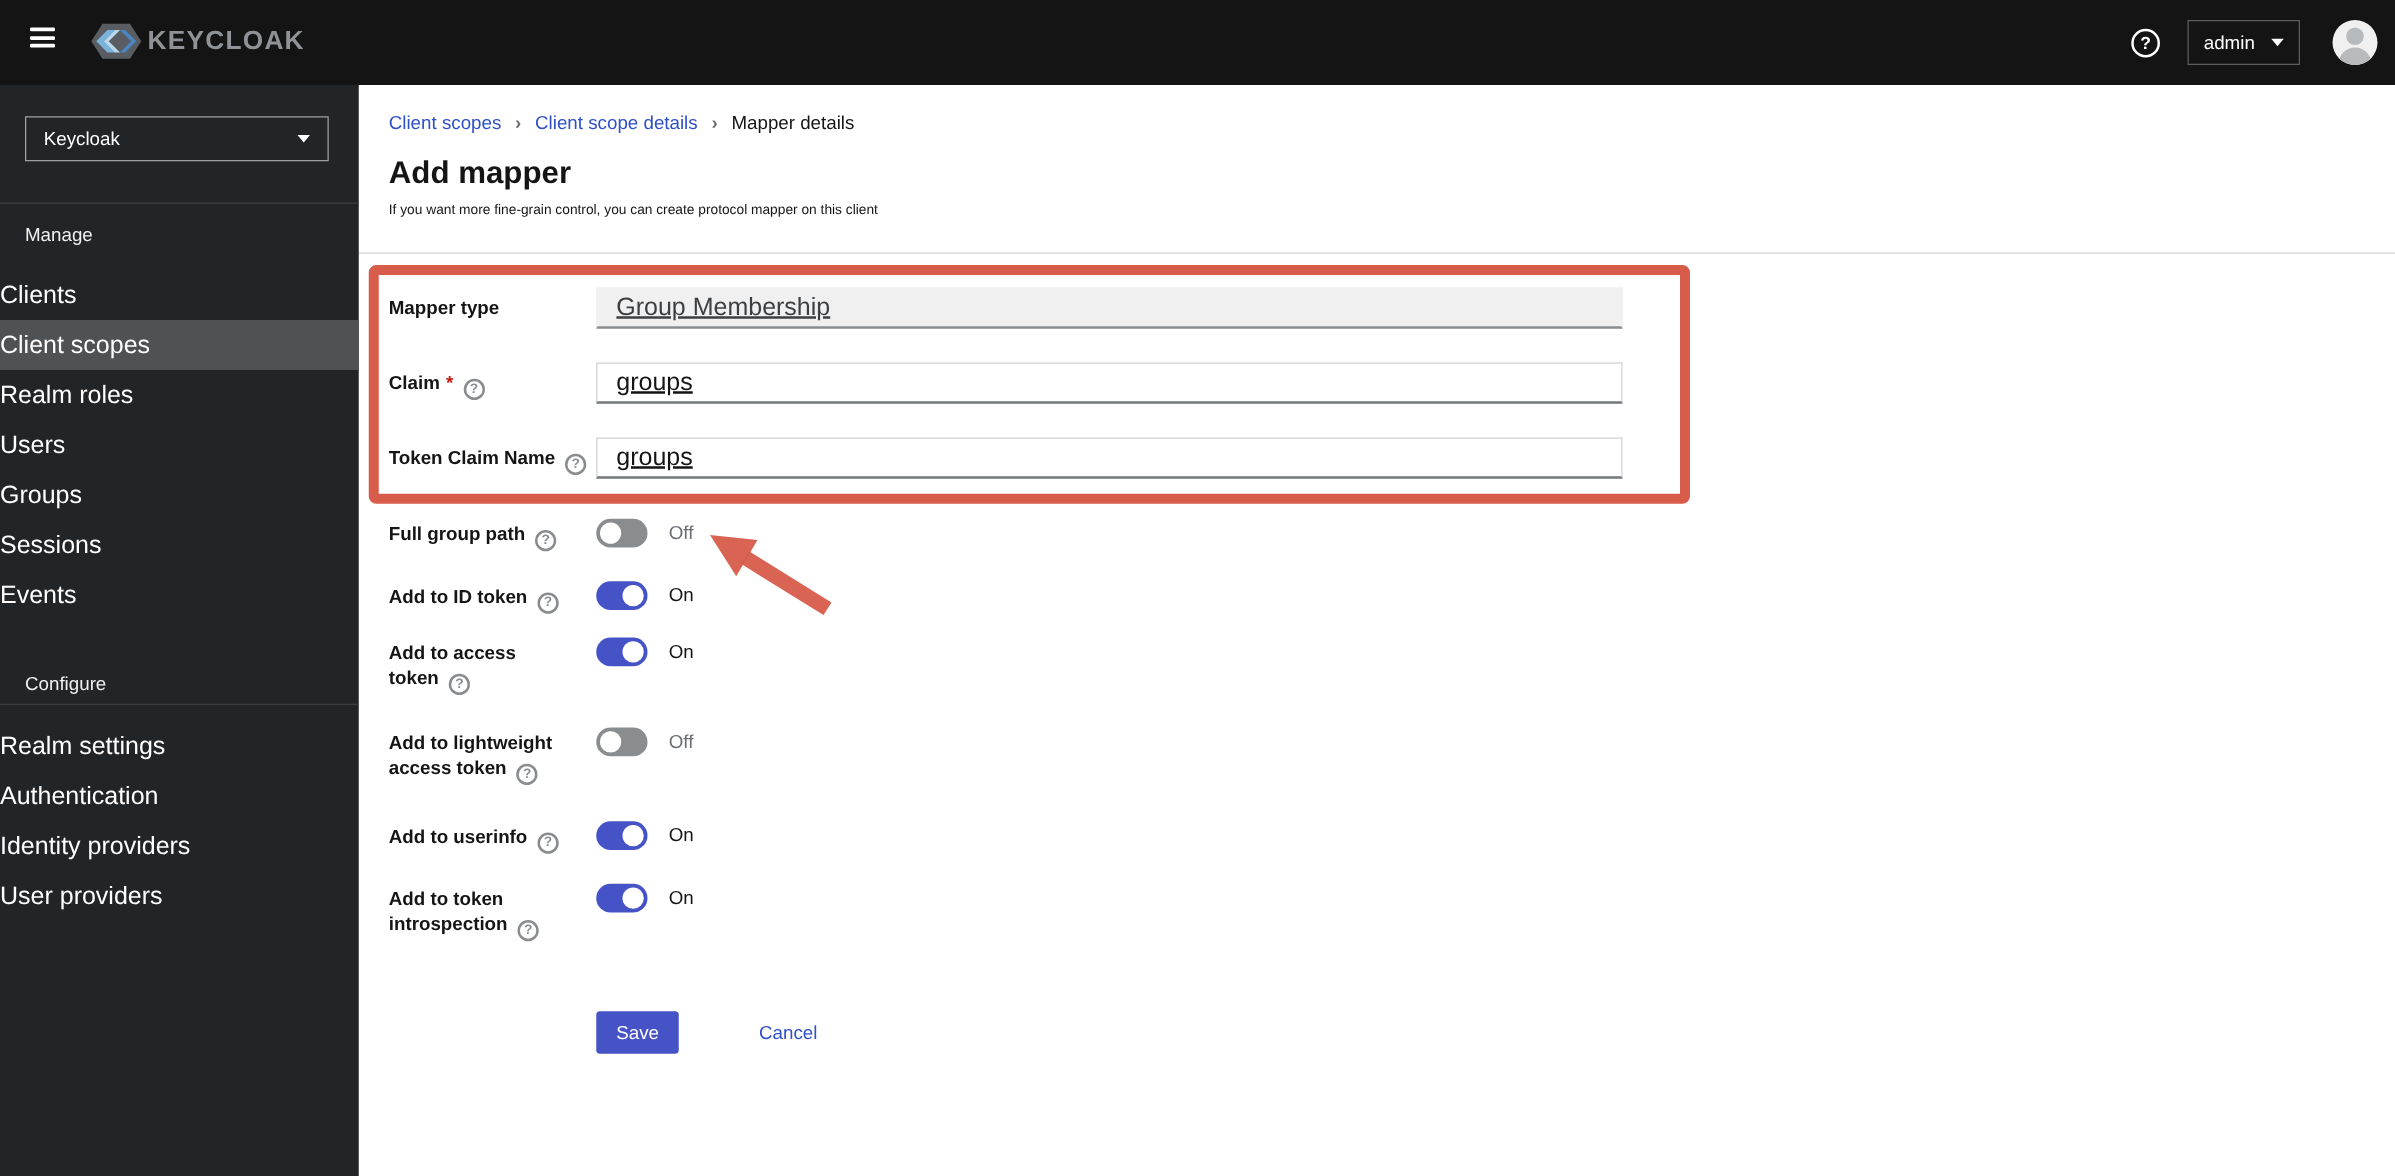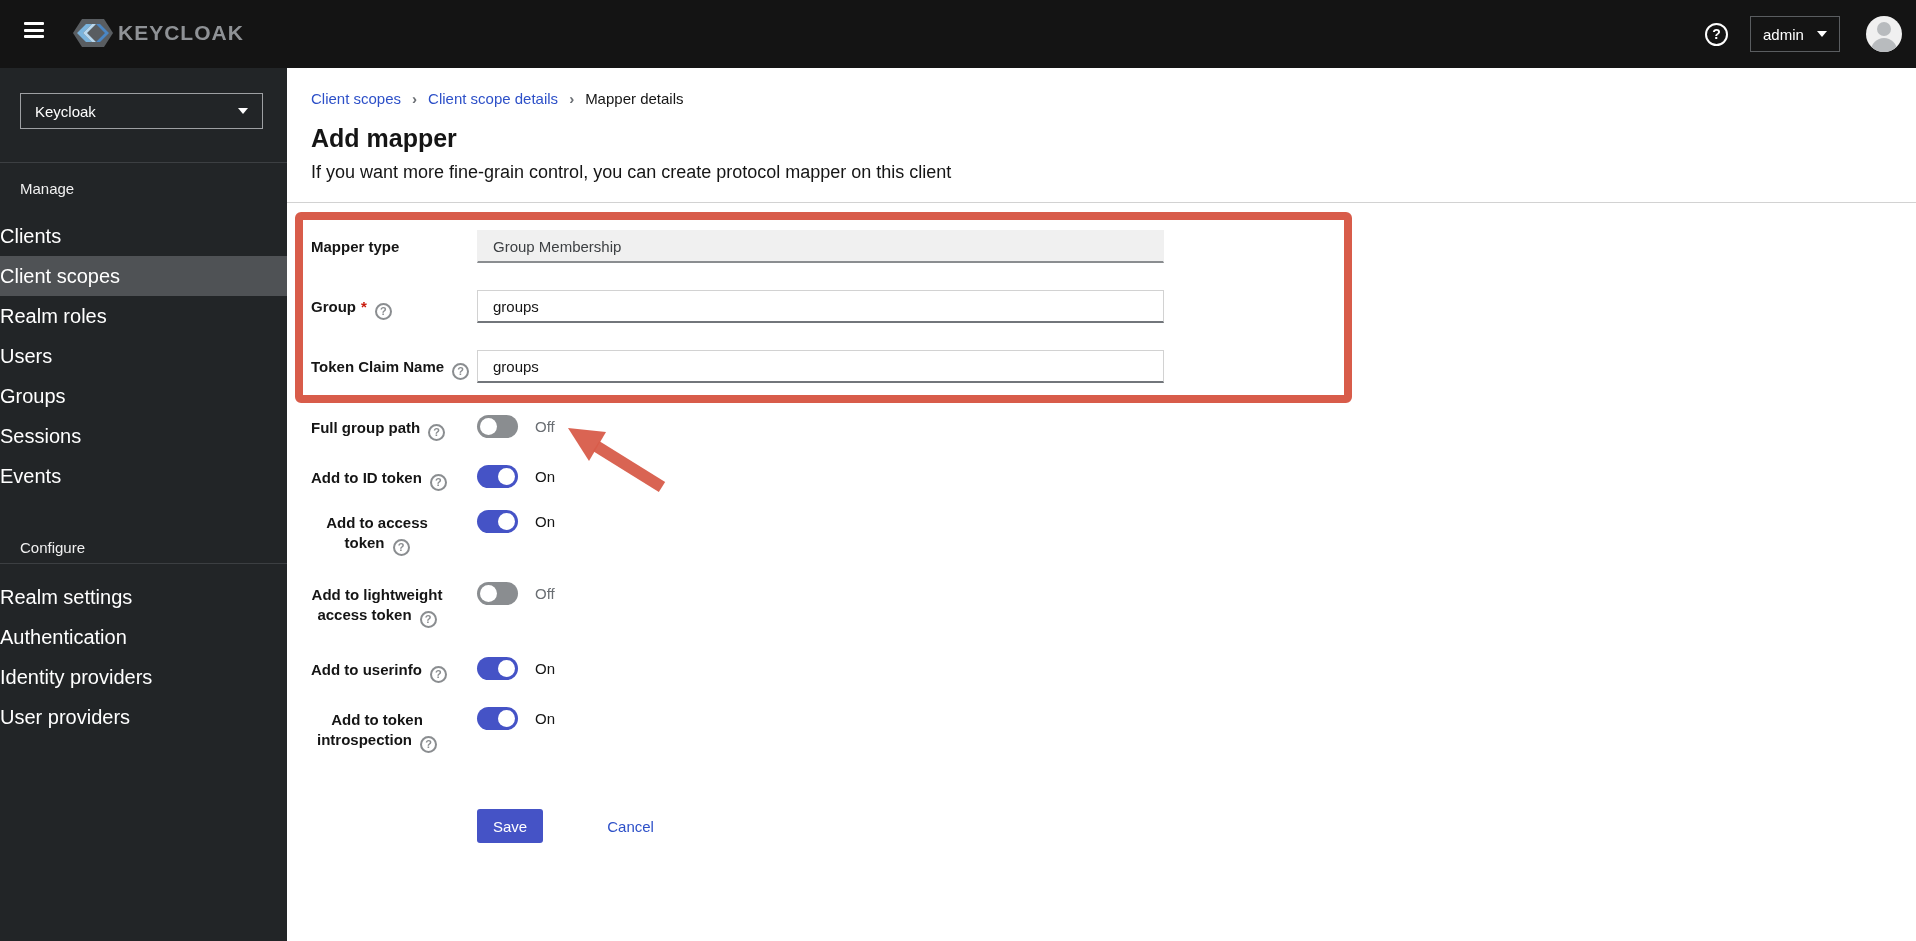--- a/index.html
+++ b/index.html
@@ -62,39 +62,39 @@
   }
   .nav-item.selected { background:#4f5255; }
 
   
   .content { position:absolute; left:287px; top:68px; width:1629px; height:873px; background:#ffffff; }
   .breadcrumb { position:absolute; left:24px; top:22px; display:flex; align-items:center; font-size:15px; }
   .breadcrumb a { color:#2d50c8; text-decoration:none; cursor:pointer; }
   .breadcrumb .sep { color:#6a6e73; margin:0 11px; font-size:15px; font-weight:700; }
   .breadcrumb .current { color:#151515; }
   .page-title { position:absolute; left:24px; top:56px; font-size:25px; font-weight:700; color:#151515; }
-  .page-subtitle { position:absolute; left:24px; top:94px; font-size:18px; color:#151515; }
+  .page-subtitle { position:absolute; left:24px; top:94px; font-size:11px; color:#151515; }
   .content-divider { position:absolute; left:0; top:134px; width:1629px; height:1px; background:#d2d2d2; }
 
   
   .frow { position:absolute; left:24px; display:flex; align-items:flex-start; }
   .flabel {
     width:166px; padding-top:7px; font-size:15px; font-weight:700; color:#151515; line-height:20px;
   }
-  .flabel.narrow { width:166px; padding-right:34px;text-align:center; }
+  .flabel.narrow { width:166px; padding-right:34px; }
   .req { color:#c9190b; margin-left:5px; font-weight:700; }
   .qicon {
     display:inline-flex; width:17px; height:17px; border:2px solid #8a8d90; border-radius:50%;
     color:#8a8d90; font-size:11px; font-weight:700; align-items:center; justify-content:center;
     margin-left:8px; vertical-align:-3px; cursor:pointer;
   }
   .finput {
-    width:687px; height:33px; font-size:15px; padding:0 15px; color:#151515;
+    width:821px; height:33px; font-size:20px; padding:0 15px; color:#151515;
     background:#ffffff; border:1px solid #d2d2d2; border-bottom:2px solid #72767b;
-    font-family:"Liberation Sans", sans-serif; outline:none;
+    font-family:"Liberation Sans", sans-serif; outline:none;text-decoration:underline;
   }
   .finput:disabled { background:#f0f0f0; border:1px solid #f0f0f0; border-bottom:2px solid #8a8d90; color:#3c3f42; }
 
   .switch {
     position:relative; width:41px; height:23px; border-radius:12px; background:#8a8d90;
     flex:0 0 auto; margin-top:4px; cursor:pointer;
   }
   .switch .knob { position:absolute; top:3px; left:3px; width:17px; height:17px; border-radius:50%; background:#ffffff; }
   .switch.on { background:#4553c6; }
   .switch.on .knob { left:auto; right:3px; }
@@ -194,21 +194,21 @@
 
   <div class="frow" style="top:162px">
     <div class="flabel">
       <span>Mapper type</span>
     </div>
     <input class="finput" disabled="" value="Group Membership" style="">
   </div>
 
   <div class="frow" style="top:222px">
     <div class="flabel">
-      <span>Group</span><span class="req">*</span><span class="qicon">?</span>
+      <span>Claim</span><span class="req">*</span><span class="qicon">?</span>
     </div>
     <input class="finput" value="groups" style="">
   </div>
 
   <div class="frow" style="top:282px">
     <div class="flabel">
       <span>Token Claim Name</span><span class="qicon">?</span>
     </div>
     <input class="finput" value="groups" style="">
   </div>

